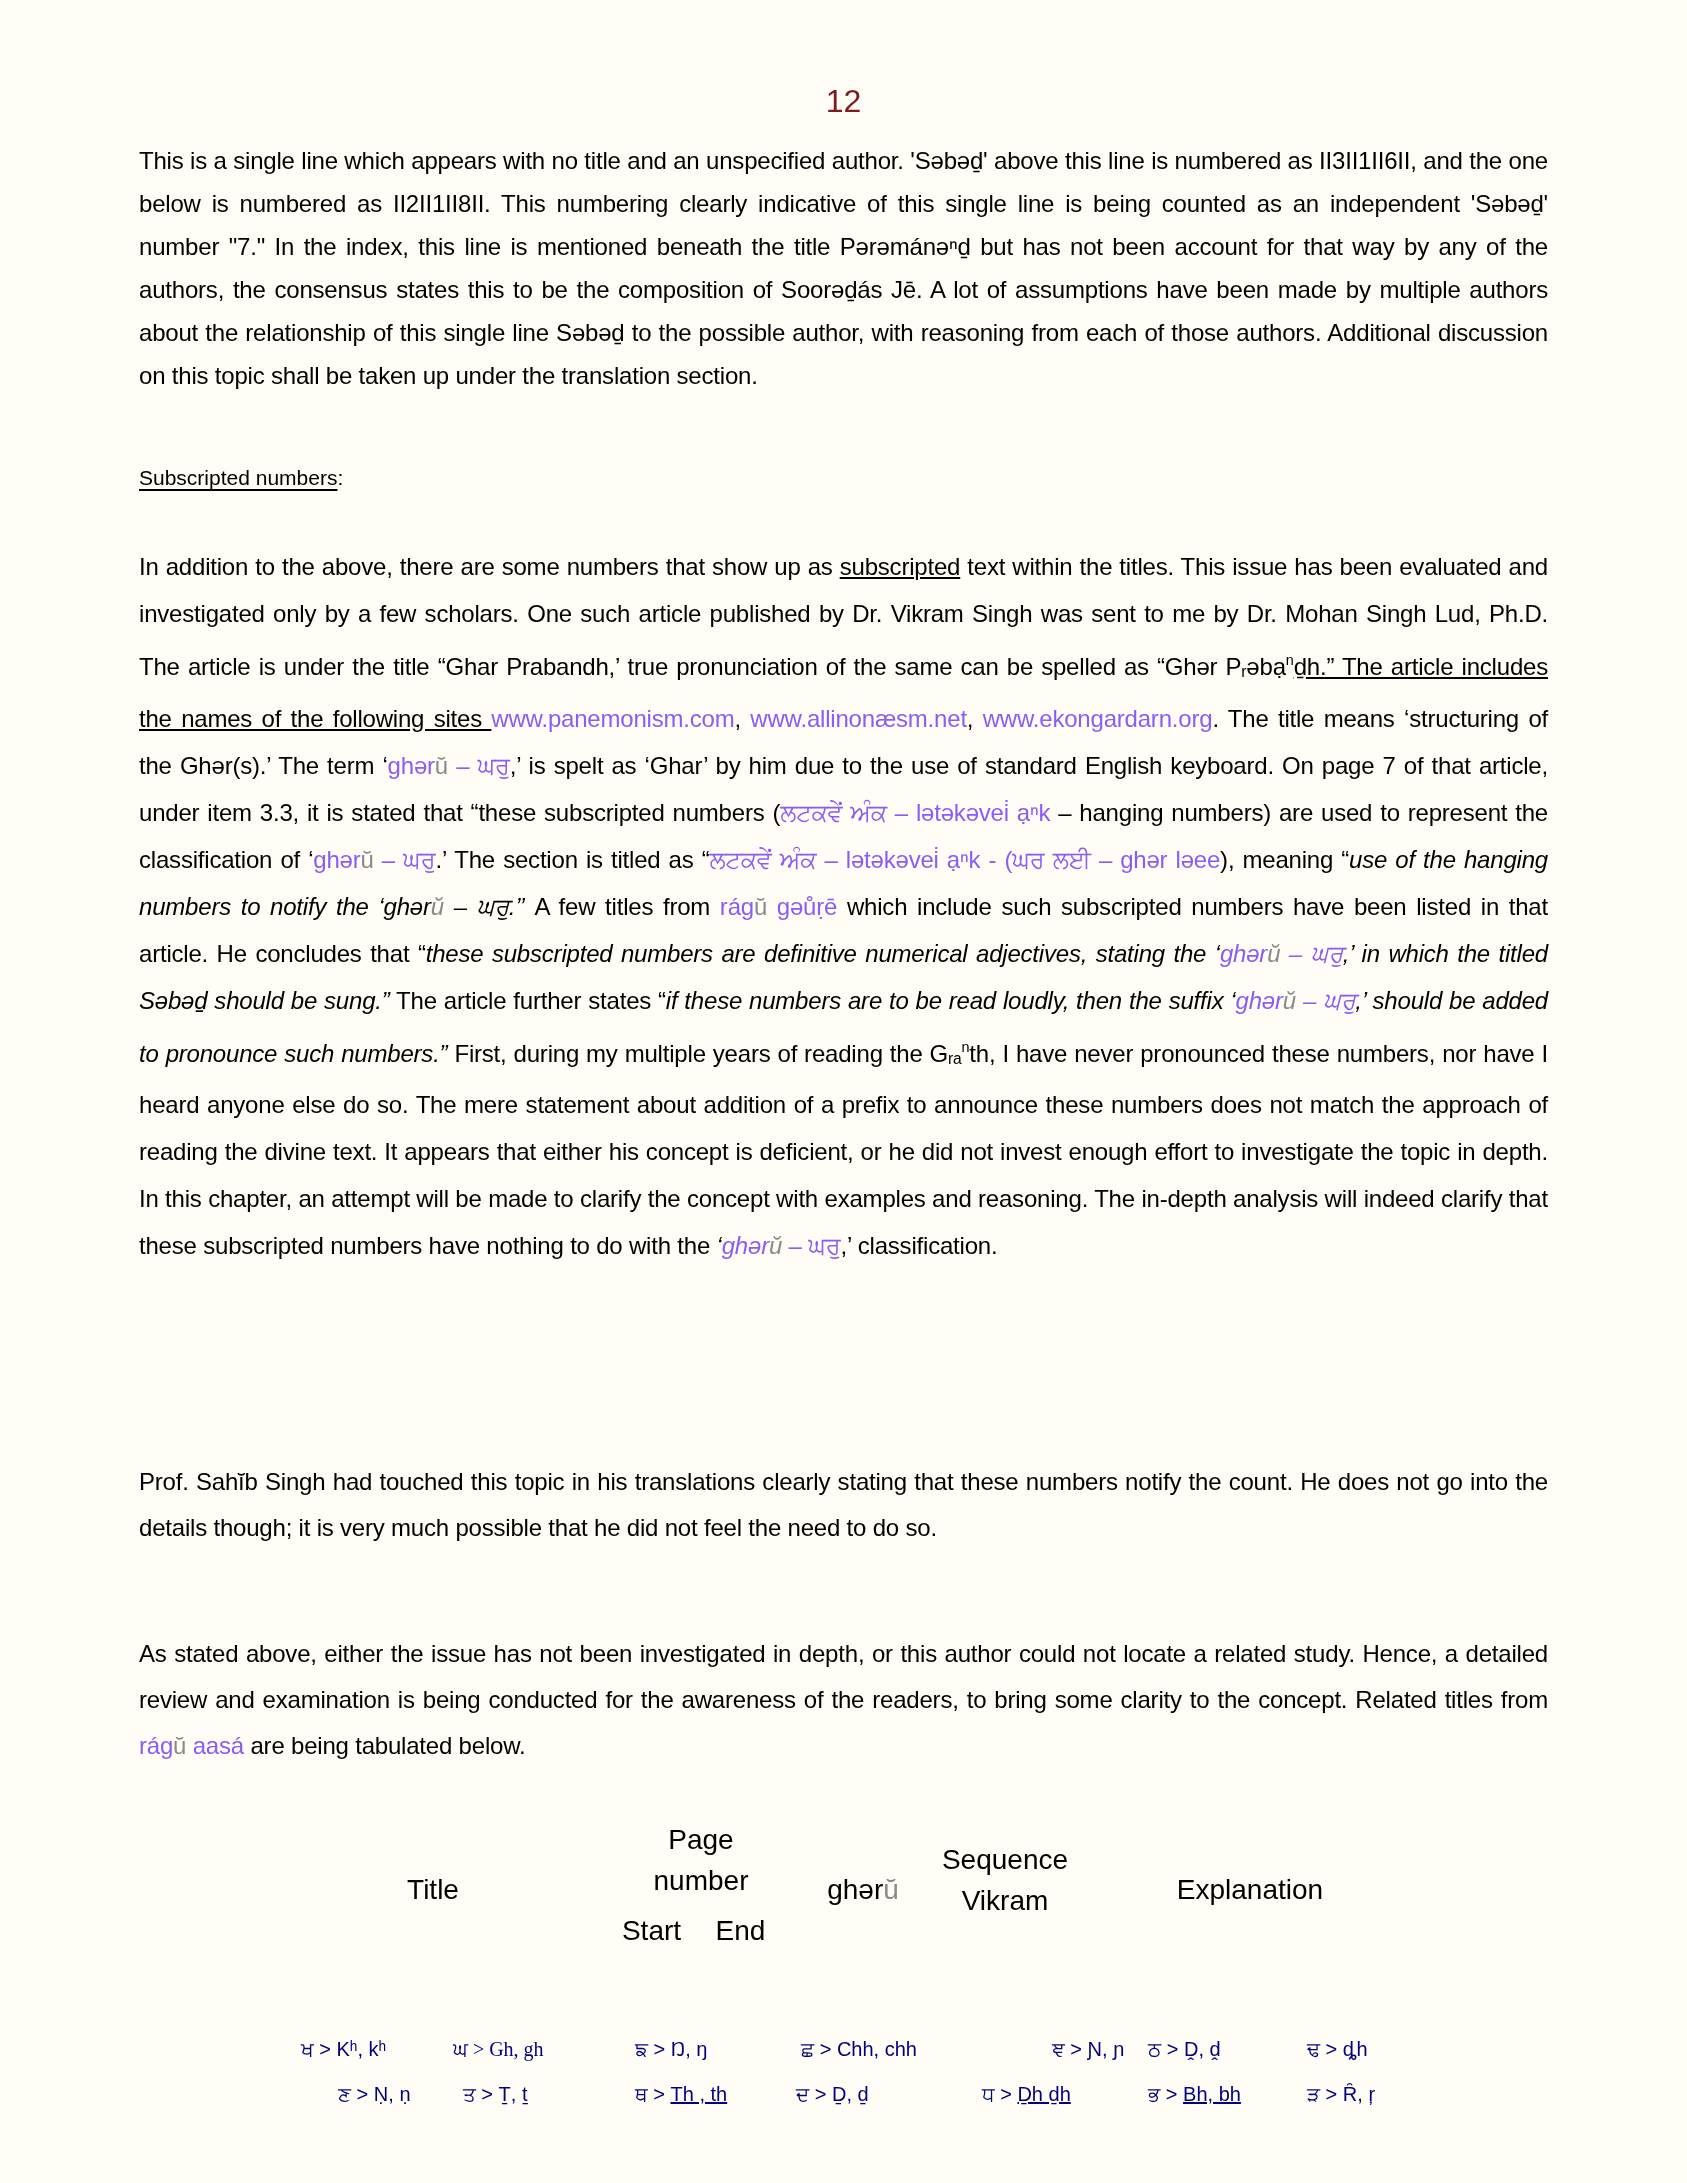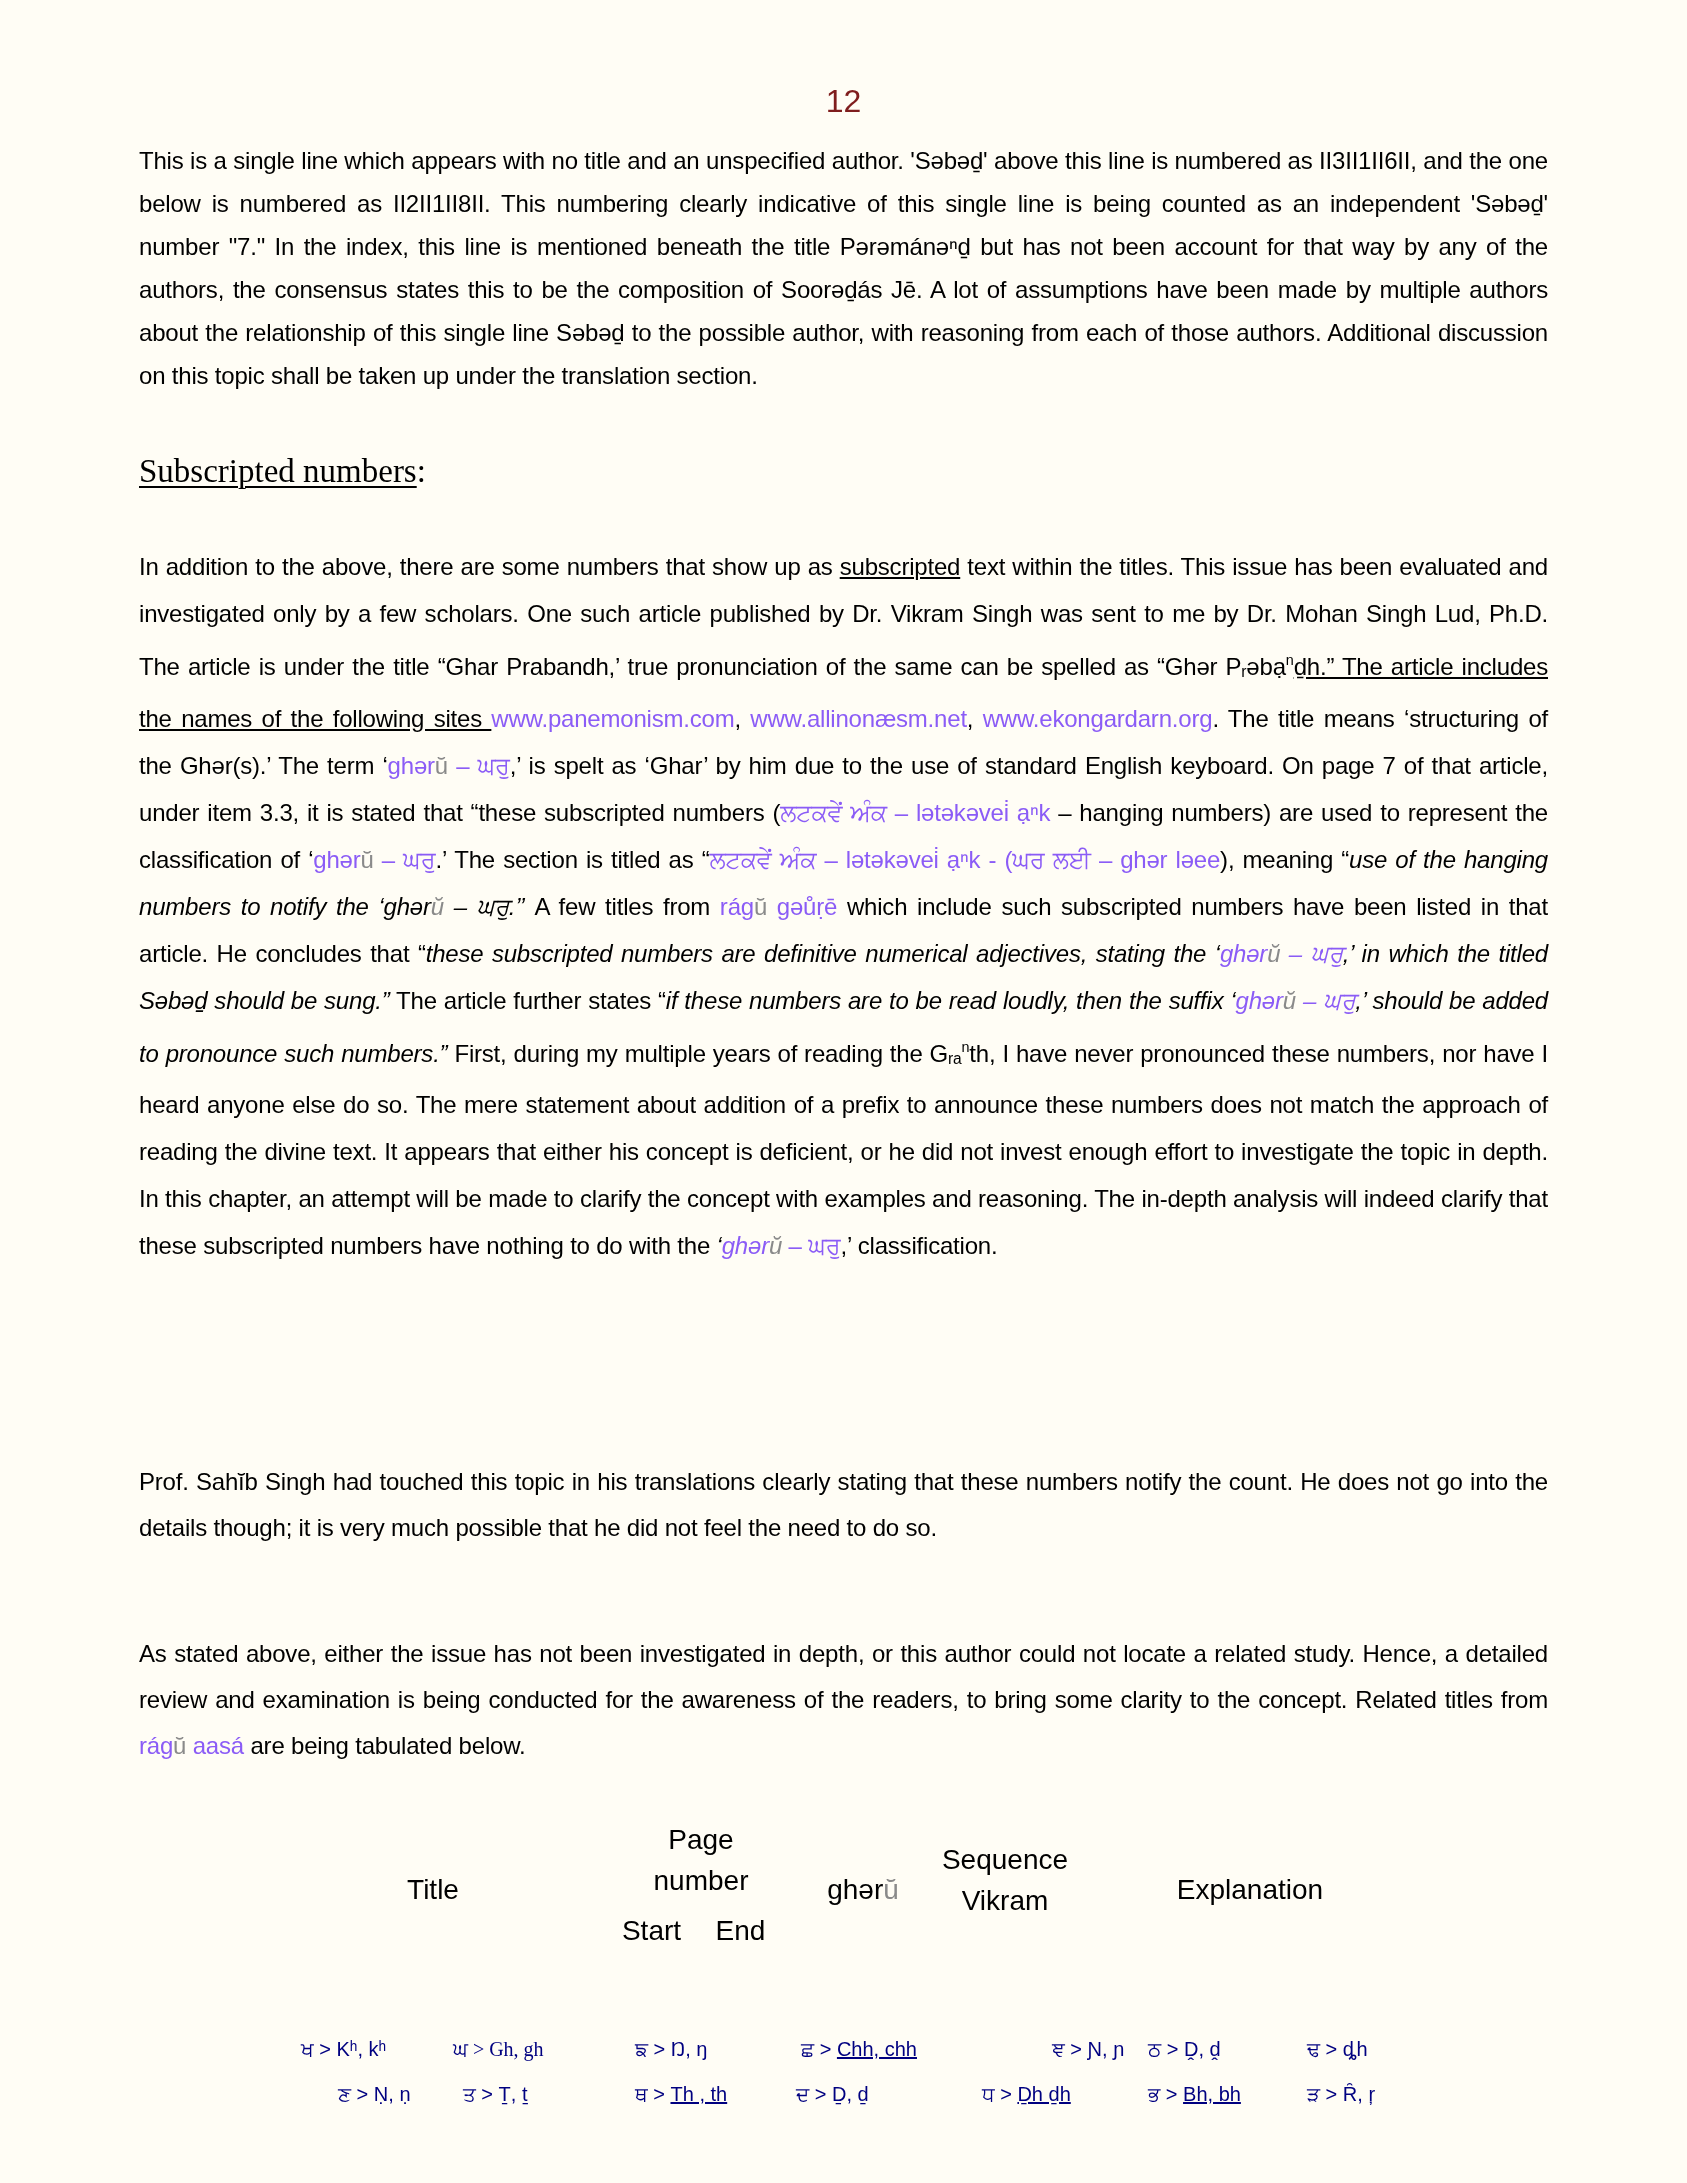--- a/index.html
+++ b/index.html
@@ -18,21 +18,21 @@
   .body-area {
     position: absolute; left: 139px; width: 1409px;
   }
   p.para {
     margin: 0;
     font-size: 24px;
     text-align: justify;
     letter-spacing: -0.2px;
   }
   #p1 { top: 139px; line-height: 43px; }
-  #heading { top: 453px; font-size: 33px; font-family: Liberation Serif, serif; }
+  #heading { top: 466px; font-size: 21px; }
   #heading .u { text-decoration: underline; text-decoration-thickness: 2px; text-underline-offset: 4px; }
   #p2 { top: 543px; line-height: 47px; }
   #p3 { top: 1459px; line-height: 46px; }
   #p4 { top: 1631px; line-height: 46px; }
   .blue { color: #8b5cf6; margin-top: 32px; }
   .gray { color: #8a8a8a; }
   .it { font-style: italic; }
   .ul { text-decoration: underline; }
   .sub { font-size: 0.65em; vertical-align: -0.1em; }
   .sup { font-size: 0.6em; vertical-align: 0.7em; }
@@ -81,21 +81,21 @@
   <div class="th" id="th-end">End</div>
   <div class="th" id="th-gharu"><span>ghər</span><span class="gray">ŭ</span></div>
   <div class="th" id="th-seq" style="width:132px;left:939px;"><span>Sequence Vikram</span></div>
   <div class="th" id="th-expl">Explanation</div>
 </div>
 
 <div class="legend" id="legend-row1">
     <span class="lg" style="left: 301px;"><span>ਖ</span><span> &gt; </span><span>Kʰ, kʰ</span></span>
     <span class="lg" style="left: 453px; font-family: Liberation Serif, serif;"><span>ਘ</span><span> &gt; </span><span>Gh, gh</span></span>
     <span class="lg" style="left: 635px;"><span>ਙ</span><span> &gt; </span><span>Ŋ, ŋ</span></span>
-    <span class="lg" style="left: 801px;"><span>ਛ</span><span> &gt; </span><span style="text-decoration: underline;">Chh,  chh</span></span>
+    <span class="lg" style="left: 801px;"><span>ਛ</span><span> &gt; </span><span style="">Chh,  chh</span></span>
     <span class="lg" style="left: 1020px; margin-left: 32px;"><span>ਞ</span><span> &gt; </span><span>Ɲ, ɲ</span></span>
     <span class="lg" style="left: 1148px;"><span>ਠ</span><span> &gt; </span><span>Ḓ, ḓ</span></span>
     <span class="lg" style="left: 1307px;"><span>ਢ</span><span> &gt; </span><span>ȡh</span></span>
   </div>
 <div class="legend" id="legend-row2">
     <span class="lg" style="left: 301px; margin-left: 37px;"><span>ਣ</span><span> &gt; </span><span>Ṇ, ṇ</span></span>
     <span class="lg" style="left: 463px;"><span>ਤ</span><span> &gt; </span><span>Ṯ, ṯ</span></span>
     <span class="lg" style="left: 635px;"><span>ਥ</span><span> &gt; </span><span style="text-decoration: underline;">Th ,  th</span></span>
     <span class="lg" style="left: 796px; text-align: center;"><span>ਦ</span><span> &gt; </span><span>Ḏ, ḏ</span></span>
     <span class="lg" style="left: 982px;"><span>ਧ</span><span> &gt; </span><span style="text-decoration: underline;">Ḏh  ḏh</span></span>

